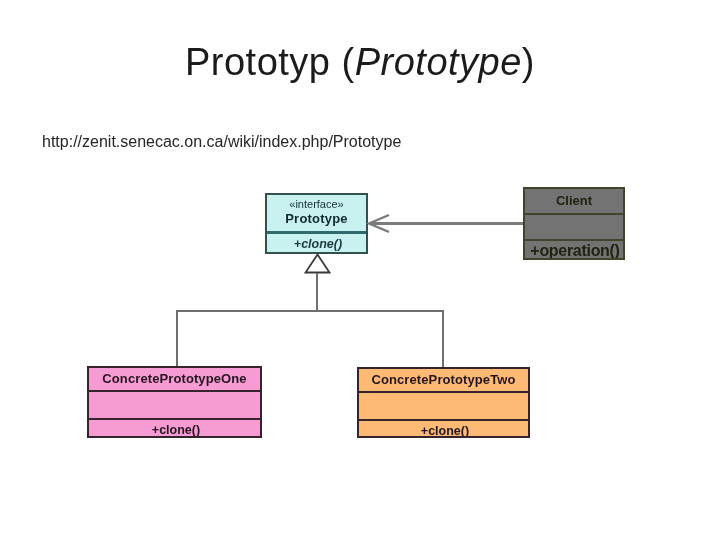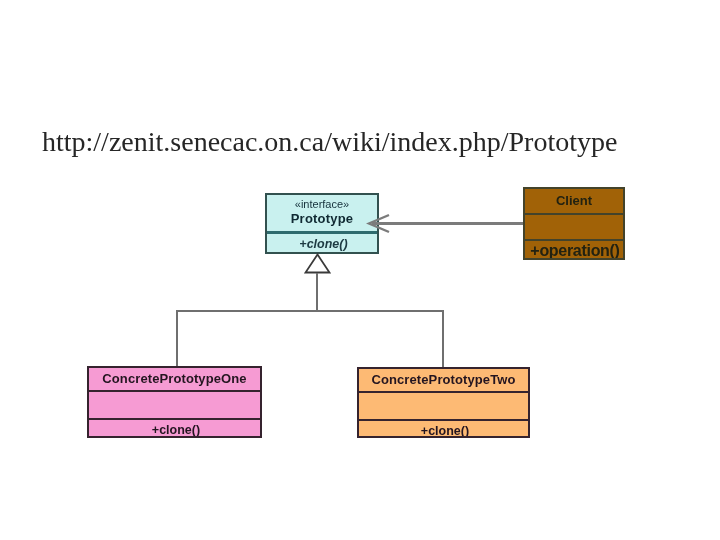--- a/index.html
+++ b/index.html
@@ -10,29 +10,29 @@
 
   
   .title {
     position:absolute; top:36px; left:0; width:720px; height:52px;
     text-align:center; font-size:38px; line-height:52px; font-weight:400;
     color:#1b1b1b; letter-spacing:0.5px;
   }
   .title em { font-style:italic; }
   .url {
     position:absolute; top:129px; left:42px; width:660px;
-    font-family:Liberation Serif, serif; font-size:28px; line-height:26px;
+    font-family:Liberation Sans, sans-serif; font-size:16px; line-height:26px;
     color:#262626; white-space:nowrap;
   }
 
   
   .uml-box { position:absolute; box-sizing:border-box; display:flex; flex-direction:column; }
   .uml-box .compartment { box-sizing:border-box; overflow:hidden;text-align:center; }
 
-  .box-interface { left:265px; top:193px; width:114px; height:61px; border:2px solid #32514f; }
+  .box-interface { left:265px; top:193px; width:103px; height:61px; border:2px solid #32514f; }
   .box-interface .c-name { height:36px; text-align:center; padding-top:3px; }
   .box-interface .stereotype { font-size:11px; line-height:13px; color:#14303a; }
   .box-interface .name { font-size:13px; line-height:16px; font-weight:700; color:#102a33; letter-spacing:0.2px; }
   .box-interface .c-method { flex:1; border-top:3px solid #2e6b6e; font-size:12.5px; line-height:18px; font-style:italic; font-weight:700; color:#1c3a42; padding:1px 0 0 3px; }
 
   .box-client { left:523px; top:187px; width:102px; height:73px; border:2px solid #43432b; }
   .box-client .c-name { height:24px; text-align:center; font-size:13px; line-height:24px; font-weight:700; color:#222211; }
   .box-client .c-attrs { height:26px; border-top:2px solid #43432b; }
   .box-client .c-method { flex:1; border-top:2px solid #43432b; font-size:16px; line-height:17px; font-weight:700; color:#222211; padding:1px 0 0 2px; letter-spacing:-0.3px; }
 
@@ -46,34 +46,35 @@
   
   .line { position:absolute; background:#6f6f6f; }
   .assoc-line { left:372px; top:222px; width:151px; height:3px; background:#7b7b7b; }
   .svg-shape { position:absolute; }
 </style>
 </head>
 <body>
 
 <div class="slide">
 
+  <div class="title"><span>Prototyp (</span><em>Prototype</em><span>)</span></div>
 
   <div class="url">http://zenit.senecac.on.ca/wiki/index.php/Prototype</div>
 
   <div>
 
     <div class="uml-box box-interface" style="background: rgb(201, 241, 239);">
       <div class="compartment c-name">
         <div class="stereotype">«interface»</div>
         <div class="name">Prototype</div>
       </div>
       <div class="compartment c-method">+clone()</div>
     </div>
 
-    <div class="uml-box box-client" style="background: #a16207;">
+    <div class="uml-box box-client" style="background: #737373;">
       <div class="compartment c-name">Client</div>
       <div class="compartment c-attrs"></div>
       <div class="compartment c-method">+operation()</div>
     </div>
 
     <div class="uml-box box-concrete box-one" style="background: rgb(246, 155, 211);">
       <div class="compartment c-name">ConcretePrototypeOne</div>
       <div class="compartment c-attrs"></div>
       <div class="compartment c-method">+clone()</div>
     </div>

